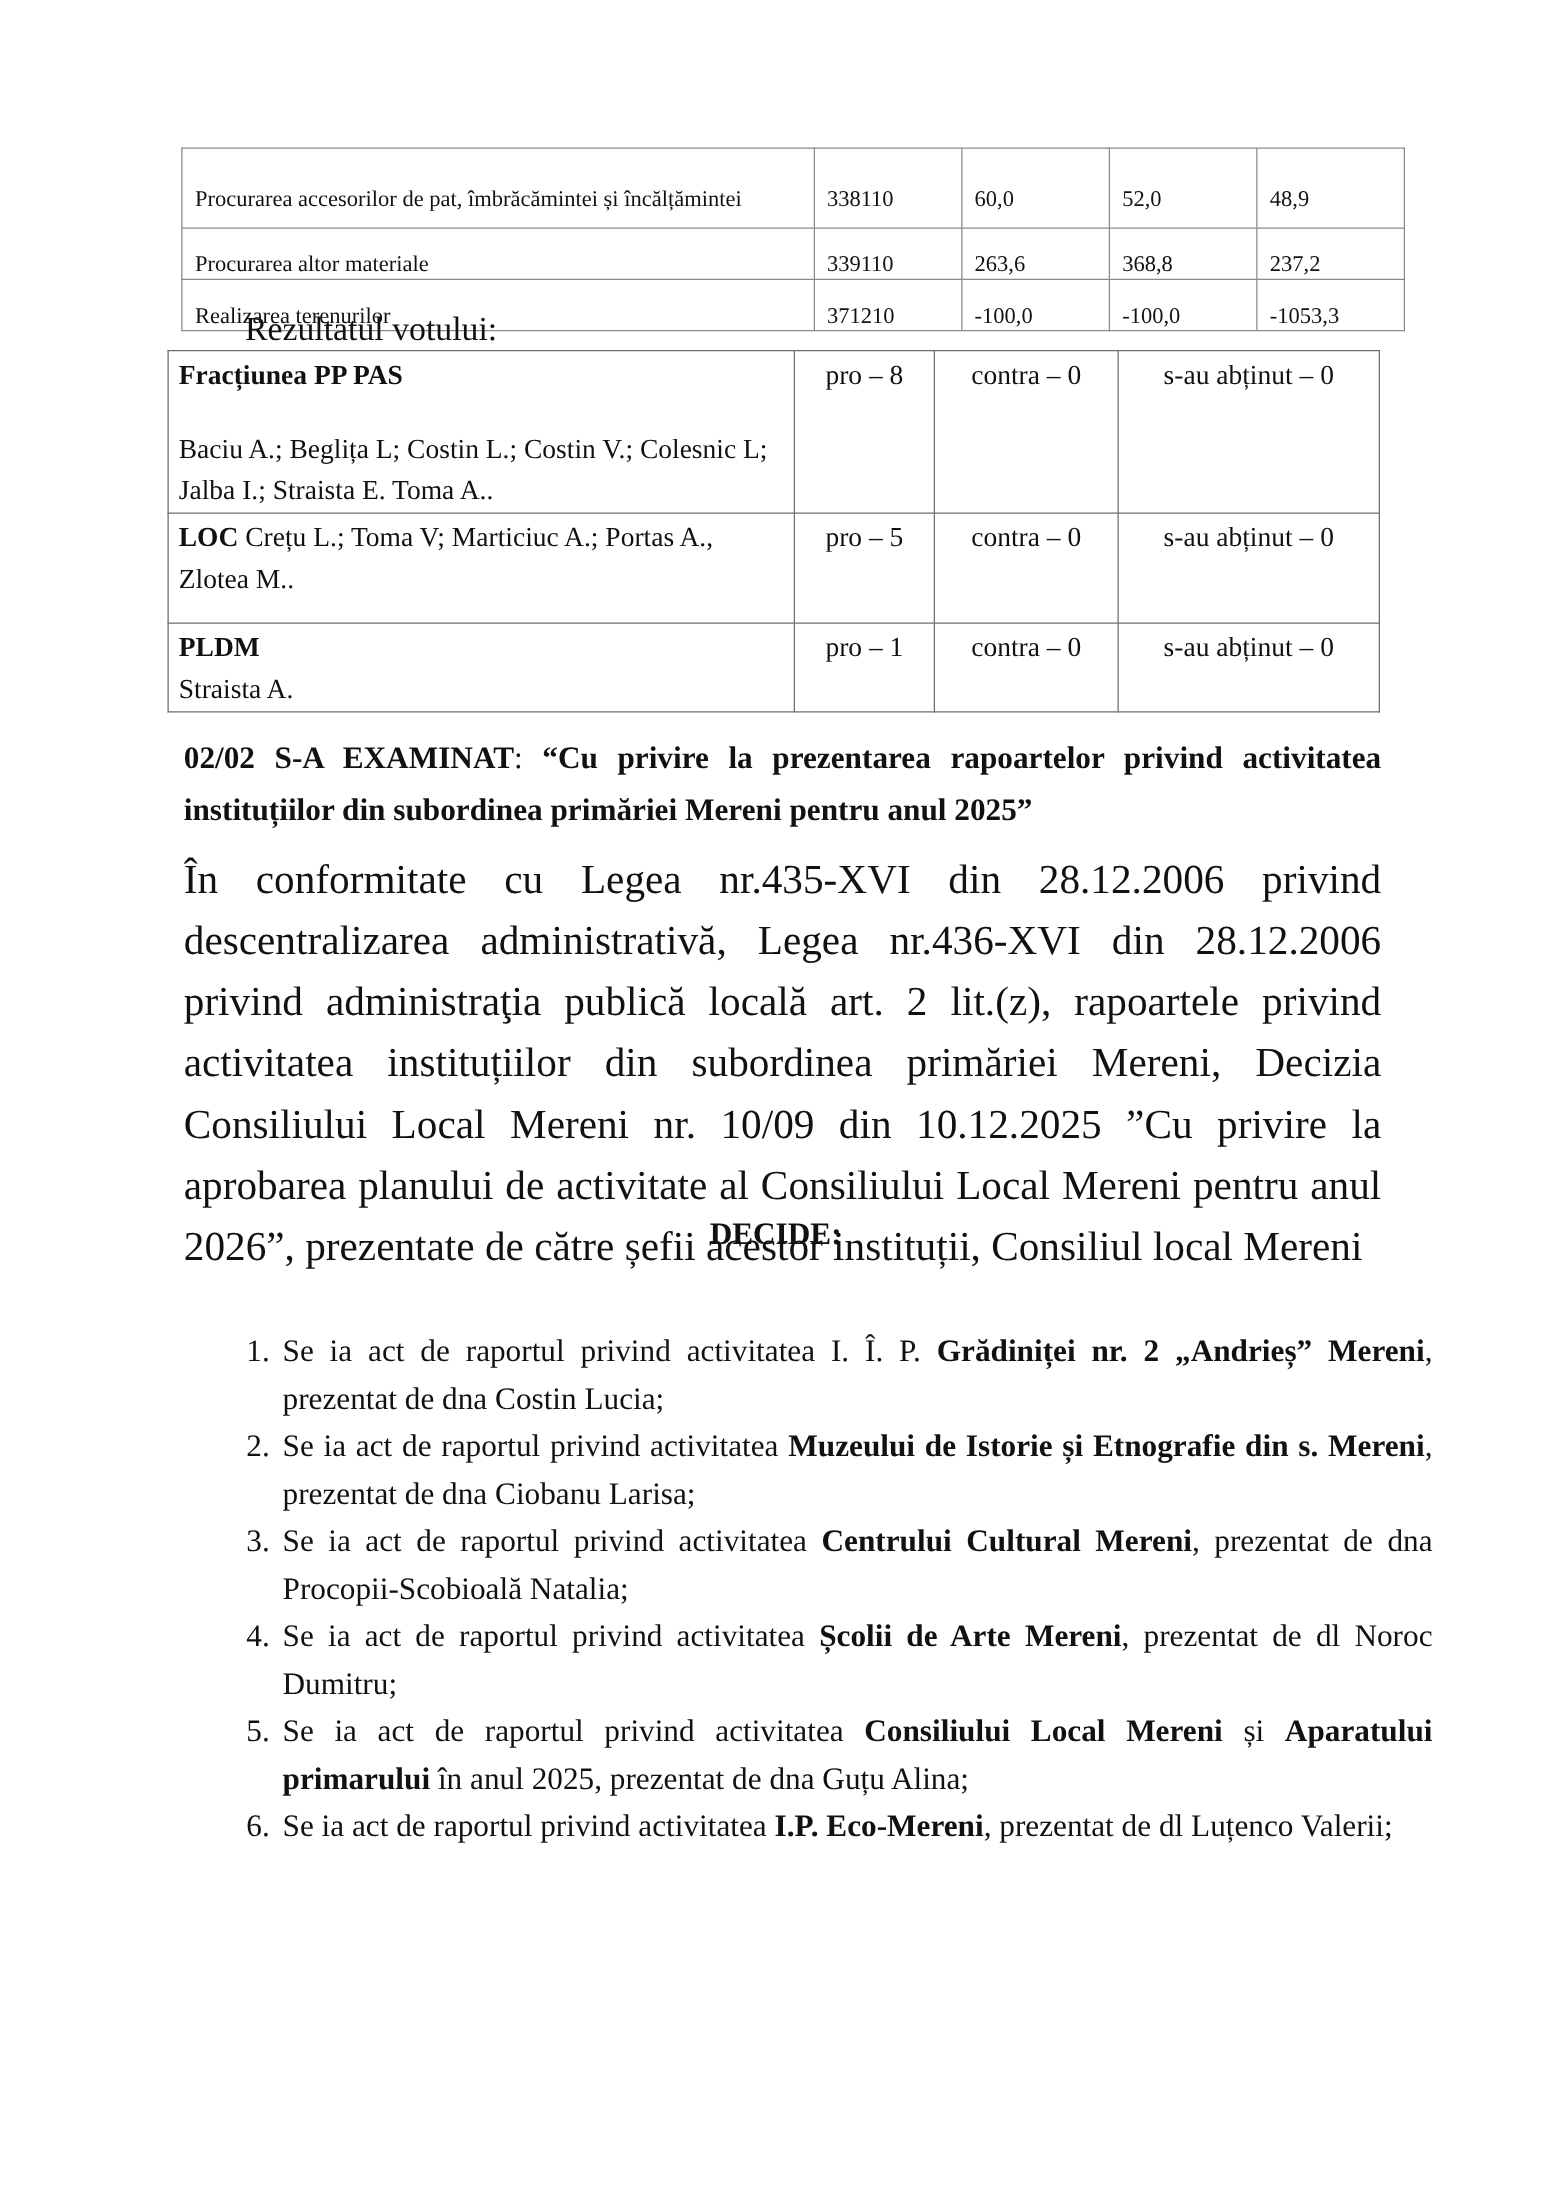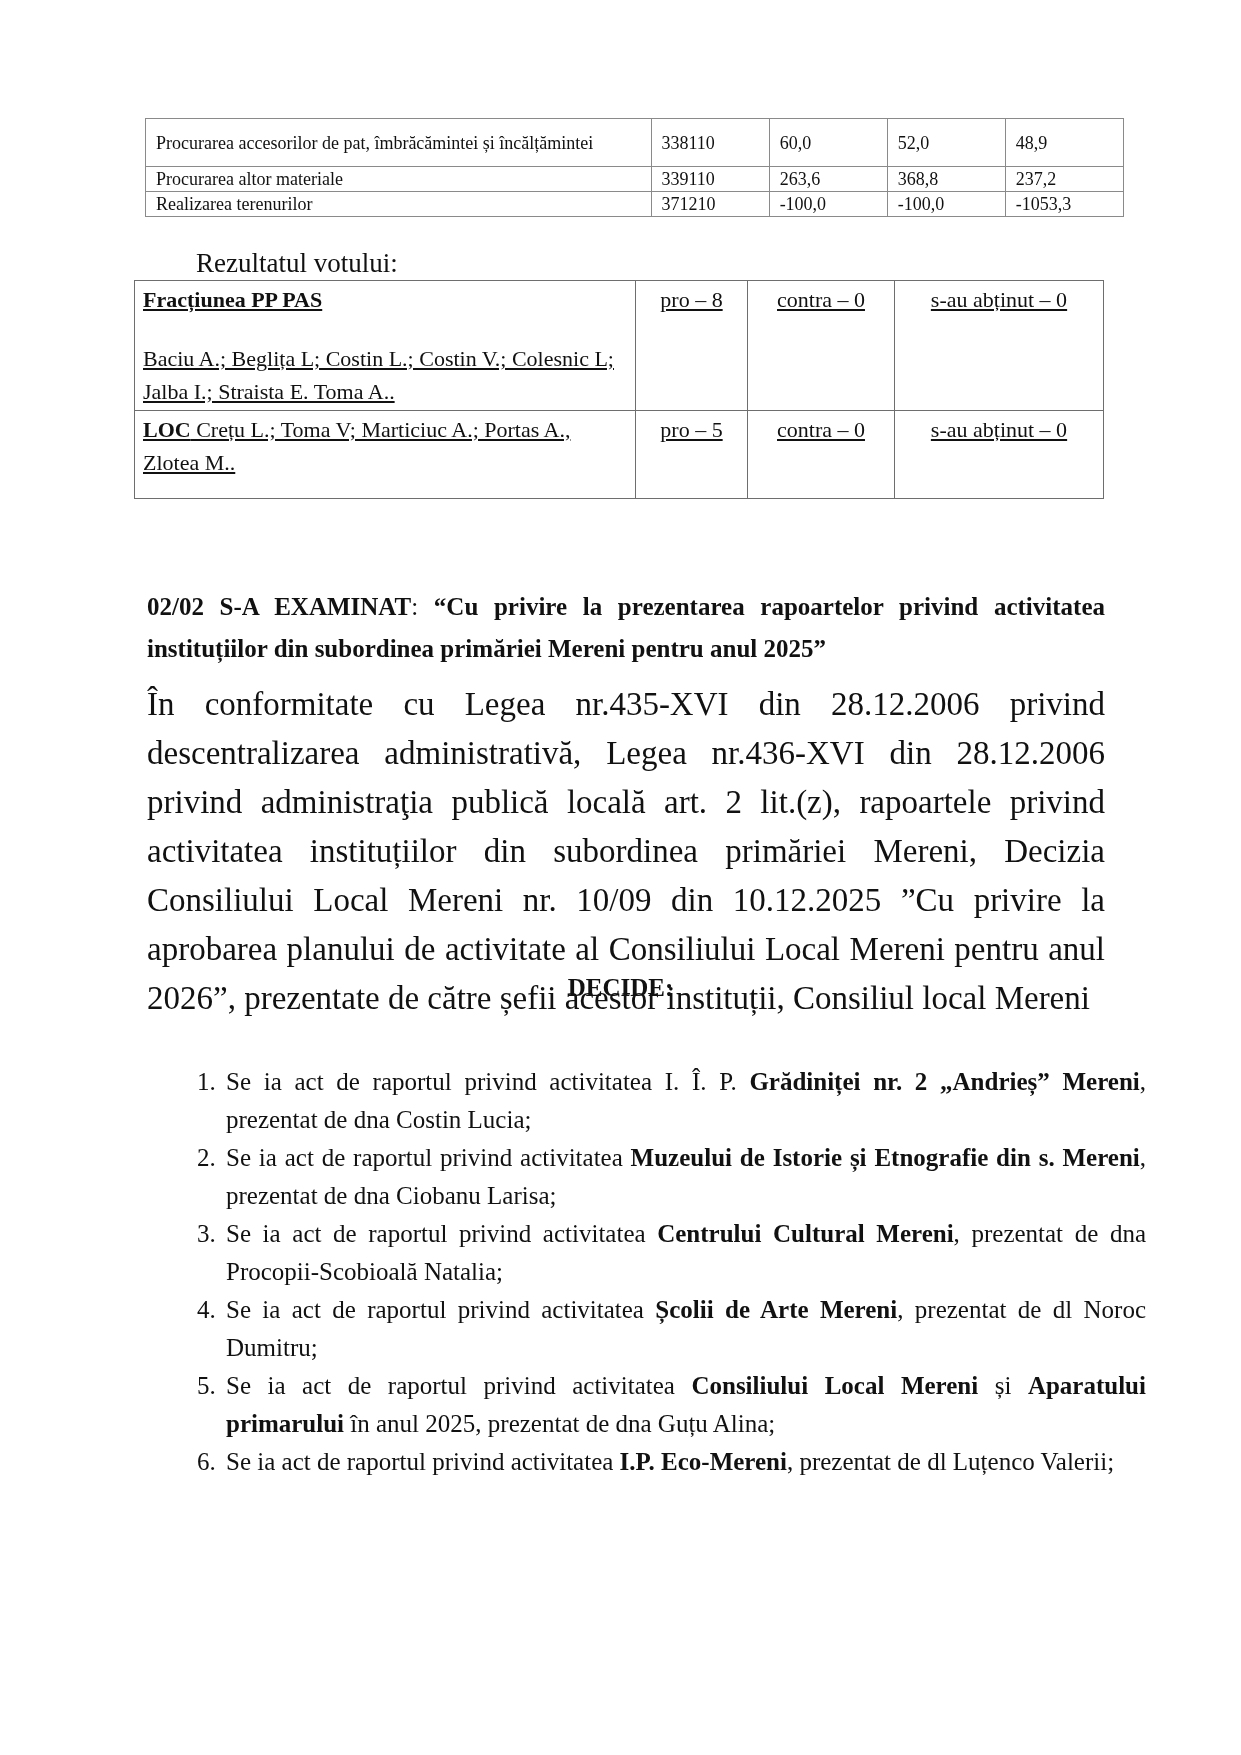--- a/index.html
+++ b/index.html
@@ -8,35 +8,35 @@
     font-family: "Liberation Serif", "DejaVu Serif", serif; color: #111;
   }
   .abs { position: absolute; }
 
   
   table.budget {
     position: absolute; left: 145px; top: 118px; width: 979px;
     border-collapse: collapse; font-size: 18px; line-height: 20px;
   }
   table.budget td {
-    border: 1.5px solid #8a8a8a; padding: 1px 10px 1px 10px; vertical-align: middle;
+    border: 1.5px solid #8a8a8a; padding: 17px 10px 1px 10px; vertical-align: middle;
   }
   table.budget td.desc { width: 484px; text-align: left; }
   table.budget td.num { width: 97px; }
   table.budget tr.r1 td { height: 45px; }
   table.budget tr.r2 td, table.budget tr.r3 td { height: 22px; }
 
   .vote-title { left: 164px; top: 248px; font-size: 27px; margin-left: 32px; }
 
   
   table.vote {
     position: absolute; left: 134px; top: 280px; width: 970px;
     border-collapse: collapse; font-size: 22px; line-height: 33px;
   }
-  table.vote td { border: 1.5px solid #6e6e6e; vertical-align: top; padding: 2px 8px; text-decoration: underline; }
+  table.vote td { border: 1.5px solid #6e6e6e; vertical-align: top; padding: 2px 8px; }
   table.vote td.party { width: 484px; }
   table.vote td.pro { width: 95px; text-align: center; }
   table.vote td.contra { width: 130px; text-align: center; }
   table.vote td.abt { text-align: center; }
   table.vote tr.v1 td { height: 115px; }
   table.vote tr.v2 td { height: 83px; }
   table.vote tr.v3 td { height: 63px; }
   .gap { display: block; height: 26px; }
   b { font-weight: bold; }
 
@@ -100,20 +100,29 @@
     <td class="abt">s-au abținut – 0</td>
   </tr>
   <tr class="v2">
     <td class="party">
       <b>LOC</b><span> Crețu L.; Toma V; Marticiuc A.; Portas A., Zlotea M..</span>
     </td>
     <td class="pro">pro – 5</td>
     <td class="contra">contra – 0</td>
     <td class="abt">s-au abținut – 0</td>
   </tr>
+  <tr class="v3">
+    <td class="party">
+      <b>PLDM</b><br>
+      <span>Straista A.</span>
+    </td>
+    <td class="pro">pro – 1</td>
+    <td class="contra">contra – 0</td>
+    <td class="abt">s-au abținut – 0</td>
+  </tr>
 </tbody>
   </table>
 
 <div class="abs heading">
   <span class="lead">02/02 S-A EXAMINAT</span><span style="font-weight:normal">: </span><span>“Cu privire la prezentarea rapoartelor privind activitatea instituțiilor din subordinea primăriei Mereni pentru anul 2025”</span>
 </div>
 
 <div class="abs para">În conformitate cu Legea nr.435-XVI din 28.12.2006 privind descentralizarea administrativă, Legea nr.436-XVI din 28.12.2006 privind administraţia publică locală art. 2 lit.(z), rapoartele privind activitatea instituțiilor din subordinea primăriei Mereni, Decizia Consiliului Local Mereni nr. 10/09 din 10.12.2025 ”Cu privire la aprobarea planului de activitate al Consiliului Local Mereni pentru anul 2026”, prezentate de către șefii acestor instituții, Consiliul local Mereni</div>
 
 <div class="abs decide">DECIDE:</div>

